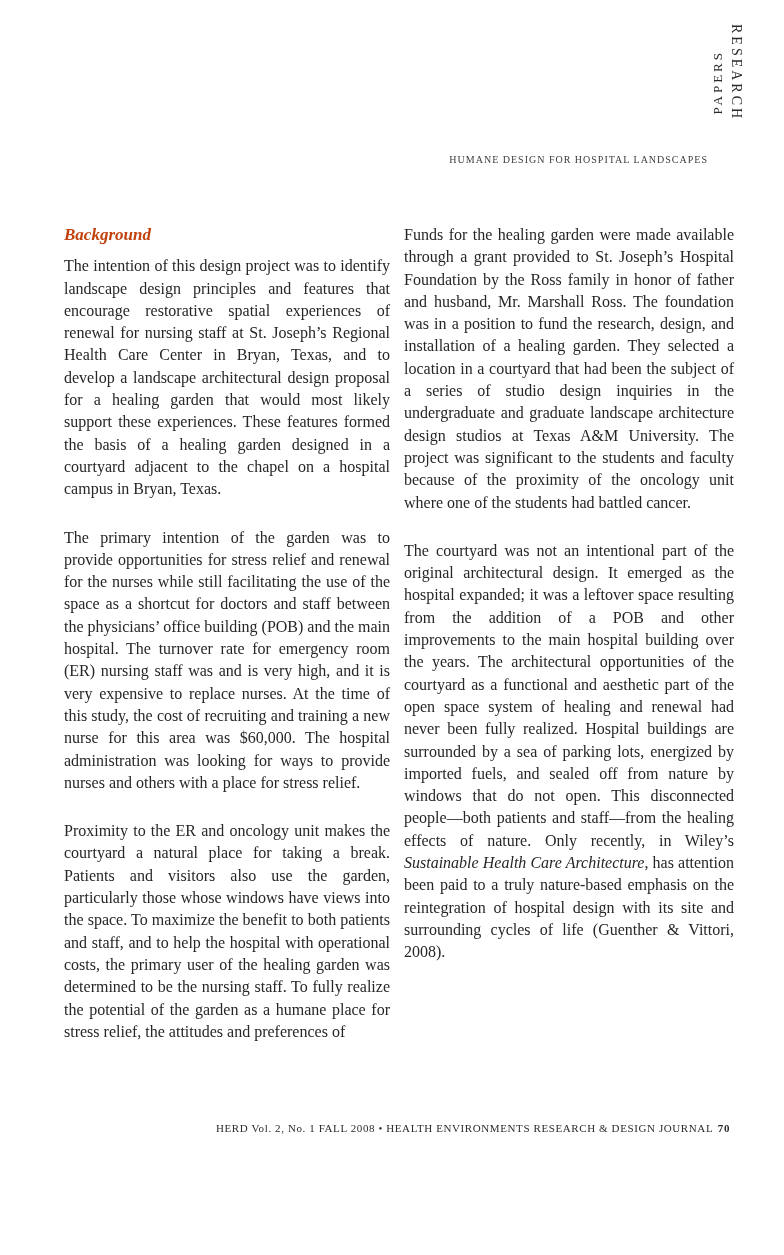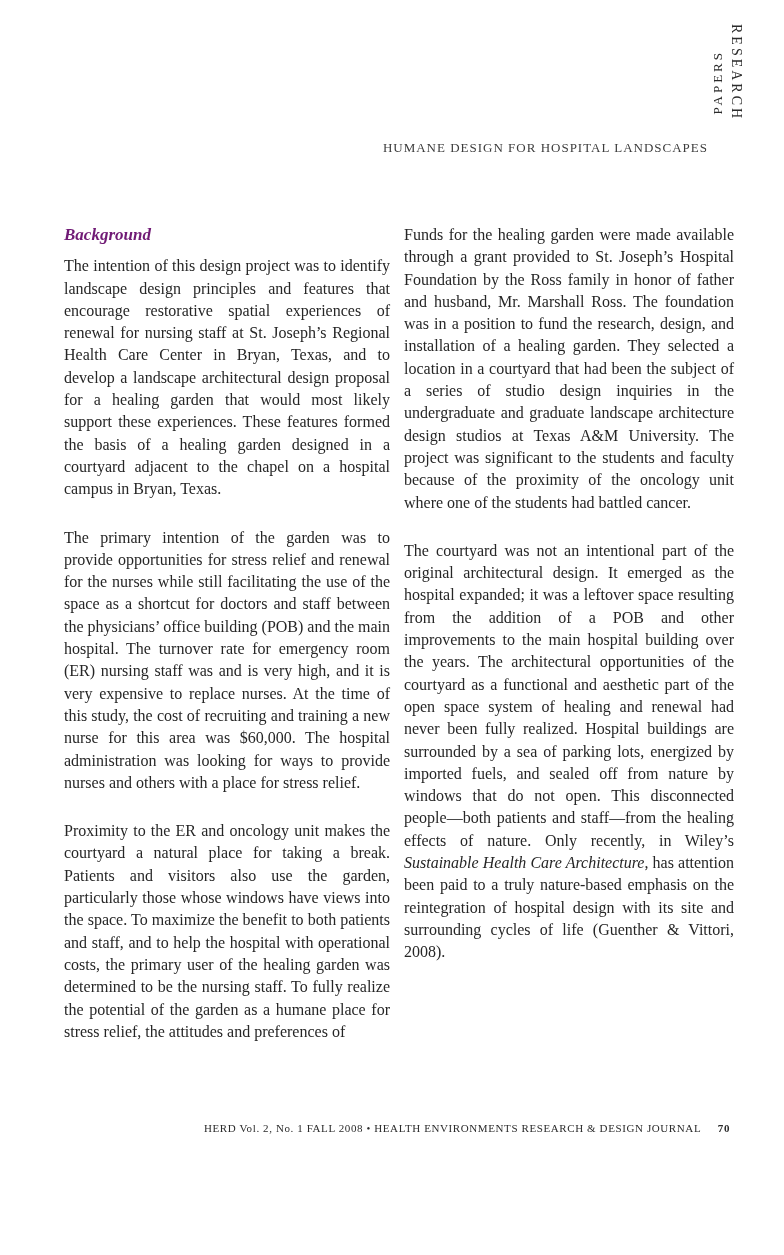--- a/index.html
+++ b/index.html
@@ -35,23 +35,23 @@
   }
   .vert.flipped {
     transform: rotate(180deg);
     align-self: flex-start;
     margin-top: 26px;
     font-size: 13px;
   }
   
   .running-head {
     position: absolute;
-    top: 140px;
+    top: 154px;
     right: 76px;
-    font-size: 13px;
+    font-size: 10px;
     letter-spacing: 1px;
     color: #3c3c3c;
     white-space: nowrap;
   }
   
   .column {
     position: absolute;
     top: 224px;
     text-align: justify;
     font-size: 16px;
@@ -59,40 +59,40 @@
     color: #262626;
   }
   .column.left  { left: 64px;  width: 326px; }
   .column.right { left: 404px; width: 330px; }
   .section-heading {
     font-size: 17px;
     font-weight: bold;
     font-style: italic;
     margin: 0 0 9px 0;
     text-align: left;
-    color: #701a75;
+    color: #c2410c;
   }
   .column p {
     margin: 0 0 26px 0;
   }
   .column p:last-child { margin-bottom: 16px; }
   
   .footer {
     position: absolute;
     left: 64px;
     width: 670px;
     top: 1122px;
     font-size: 11px;
     letter-spacing: 0.6px;
     color: #2b2b2b;
     white-space: nowrap;
   }
   .footer .journal-line {
     position: absolute;
-    left: 140px;
+    left: 152px;
     font-family: Liberation Serif, serif;
   }
   .footer .page-number {
     position: absolute;
     right: 4px;
     font-weight: bold;
   }
 </style>
 </head>
 <body>

